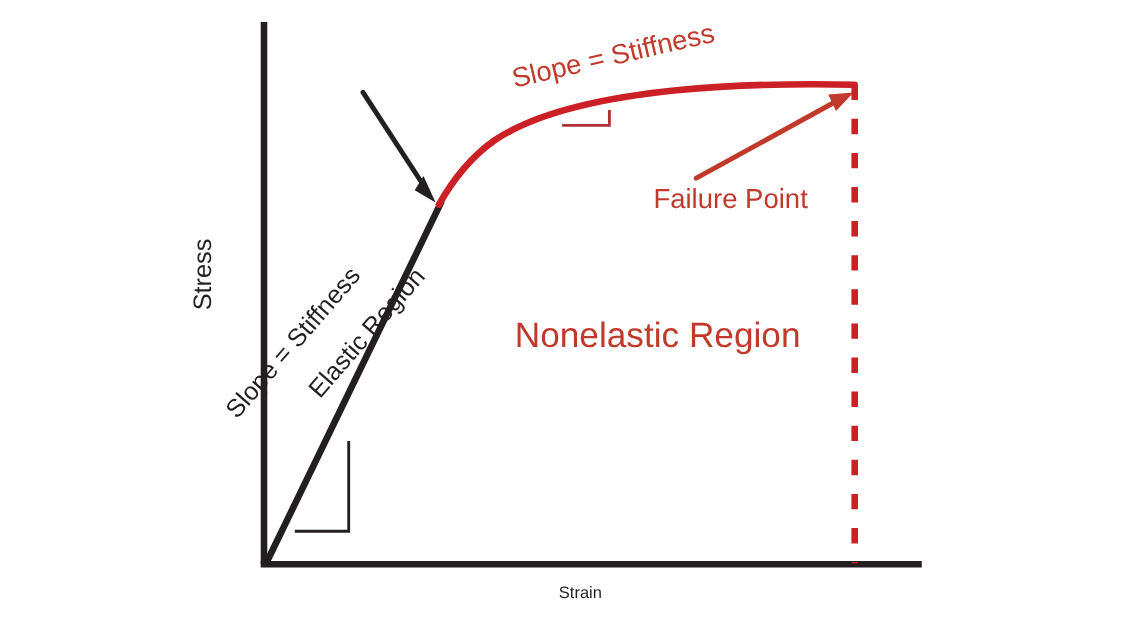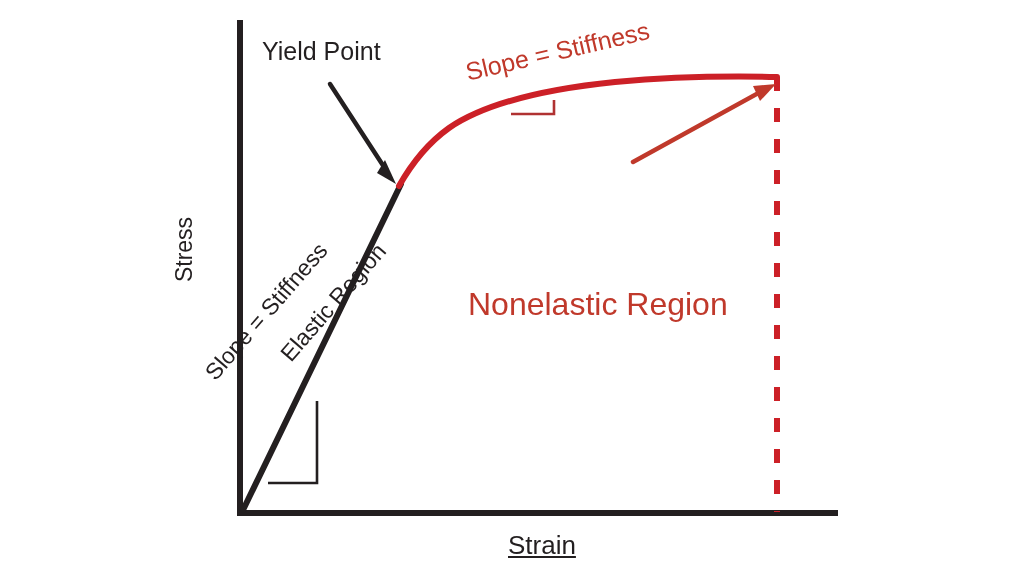--- a/index.html
+++ b/index.html
@@ -40,22 +40,21 @@
   #label-stress {
     left: 152px;
     top: 238px;
     font-size: 23px;
     transform: rotate(-90deg);
     transform-origin: center center;
   }
   #label-strain {
     left: 508px;
     top: 532px;
-    font-size: 26px;
-    text-decoration: underline;
+    font-size: 15px;
   }
   #label-yield-point {
     left: 262px;
     top: 39px;
     font-size: 25px;
   }
   #label-slope-elastic {
     left: 180px;
     top: 300px;
     font-size: 23px;
@@ -115,24 +114,24 @@
 
     <g>
       <line x1="633" y1="162" x2="764" y2="90" stroke="#c0392b" stroke-width="4.5" stroke-linecap="round"></line>
       <polygon points="776,84 753,86 760,101" fill="#c0392b"></polygon>
     </g>
   </svg>
 
   <div class="lbl lbl-black" id="label-stress">Stress</div>
   <div class="lbl lbl-black" id="label-strain">Strain</div>
 
-  <div class="lbl lbl-black" id="label-yield-point">Yield Point</div>
 
   <div class="lbl lbl-black" id="label-slope-elastic">Slope = Stiffness</div>
 
   <div class="lbl lbl-black" id="label-elastic-region">Elastic Region</div>
 
   <div class="lbl lbl-red" id="label-slope-nonelastic">Slope = Stiffness</div>
 
+  <div class="lbl lbl-red" id="label-failure-point">Failure Point</div>
 
   <div class="lbl lbl-red" id="label-nonelastic-region">Nonelastic Region</div>
 
 </div>
 
 </body></html>

